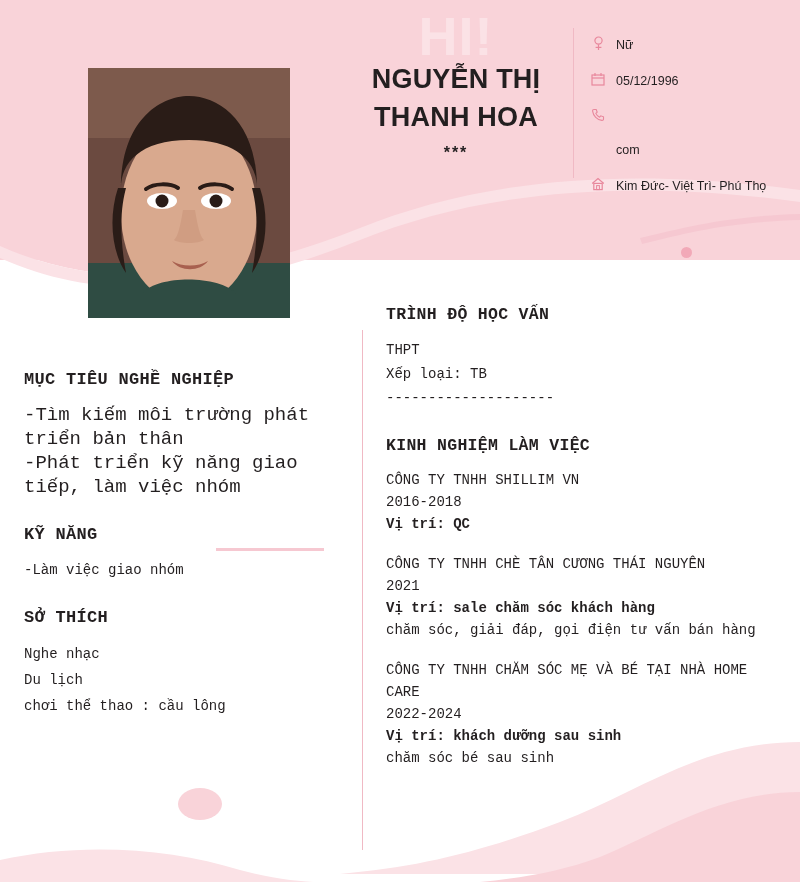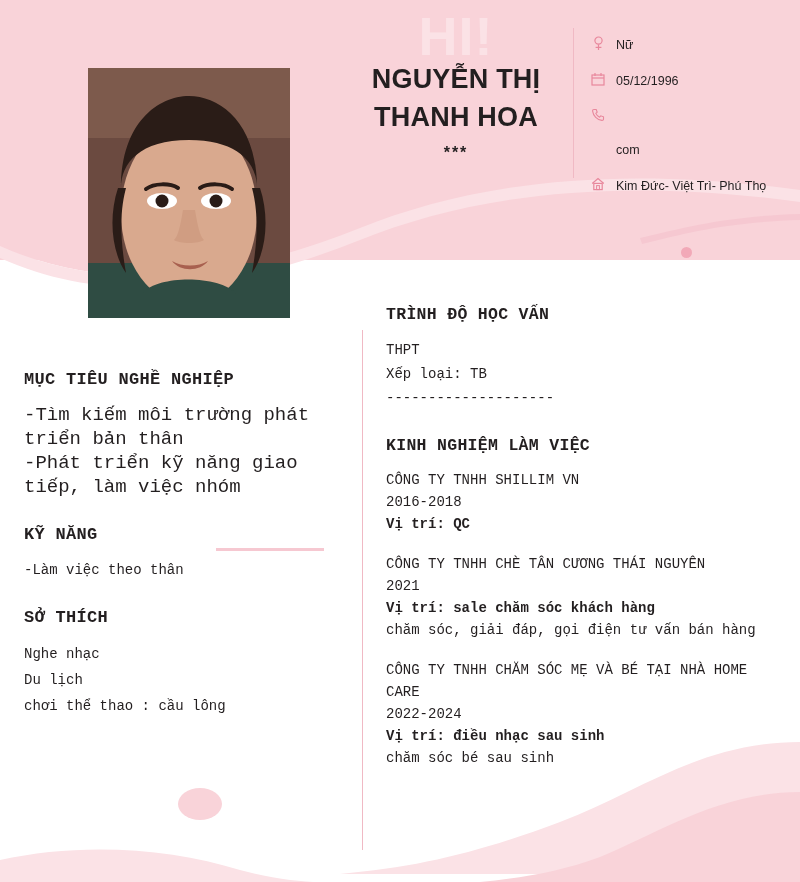--- a/index.html
+++ b/index.html
@@ -307,21 +307,21 @@
 
   <div class="col-left">
     <div class="block">
       <h2 class="sec">MỤC TIÊU NGHỀ NGHIỆP</h2>
       <div class="line">-Tìm kiếm môi trường phát triển bản thân</div>
       <div class="line">-Phát triển kỹ năng giao tiếp, làm việc nhóm</div>
     </div>
 
     <div class="block">
       <h2 class="sec">KỸ NĂNG</h2>
-      <div class="line small">-Làm việc theo thân</div>
+      <div class="line small">-Làm việc giao nhóm</div>
     </div>
 
     <div class="block hobby">
       <h2 class="sec">SỞ THÍCH</h2>
       <div class="line small">Nghe nhạc</div>
       <div class="line small">Du lịch</div>
       <div class="line small">chơi thể thao : cầu lông</div>
     </div>
   </div>
 
@@ -347,19 +347,19 @@
       <div class="exp-item">
         <div class="line small">CÔNG TY TNHH CHÈ TÂN CƯƠNG THÁI NGUYÊN</div>
         <div class="line small">2021</div>
         <div class="line small bold">Vị trí: sale chăm sóc khách hàng</div>
         <div class="line small">chăm sóc, giải đáp, gọi điện tư vấn bán hàng</div>
       </div>
 
       <div class="exp-item">
         <div class="line small">CÔNG TY TNHH CHĂM SÓC MẸ VÀ BÉ TẠI NHÀ HOME CARE</div>
         <div class="line small">2022-2024</div>
-        <div class="line small bold">Vị trí: điều nhạc sau sinh</div>
+        <div class="line small bold">Vị trí: khách dưỡng sau sinh</div>
         <div class="line small">chăm sóc bé sau sinh</div>
       </div>
     </div>
   </div>
 
 </div>
 
 </body></html>

